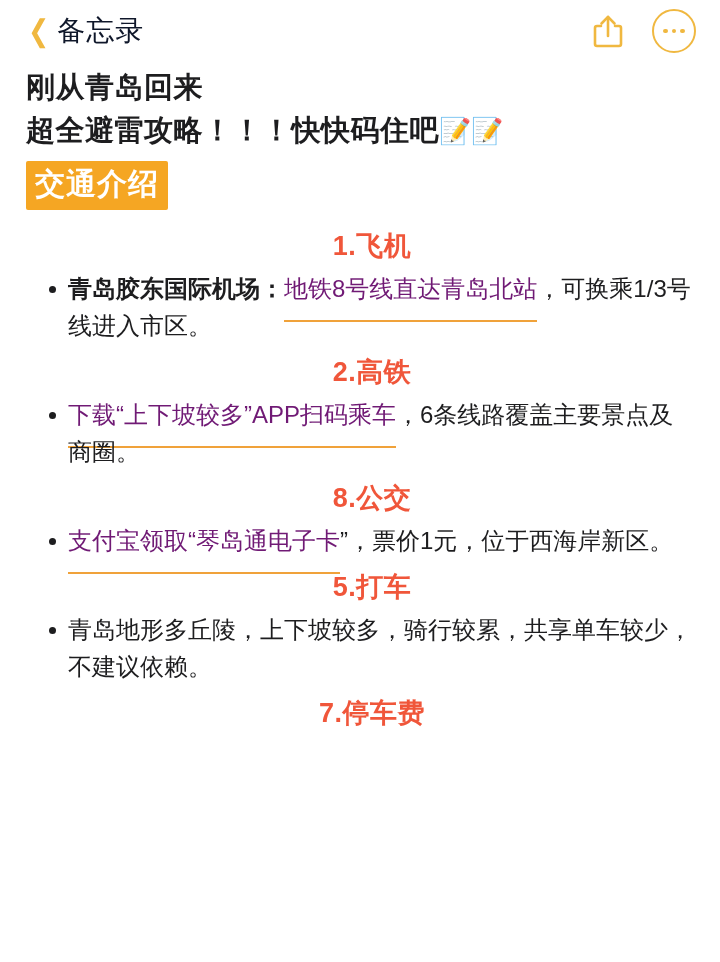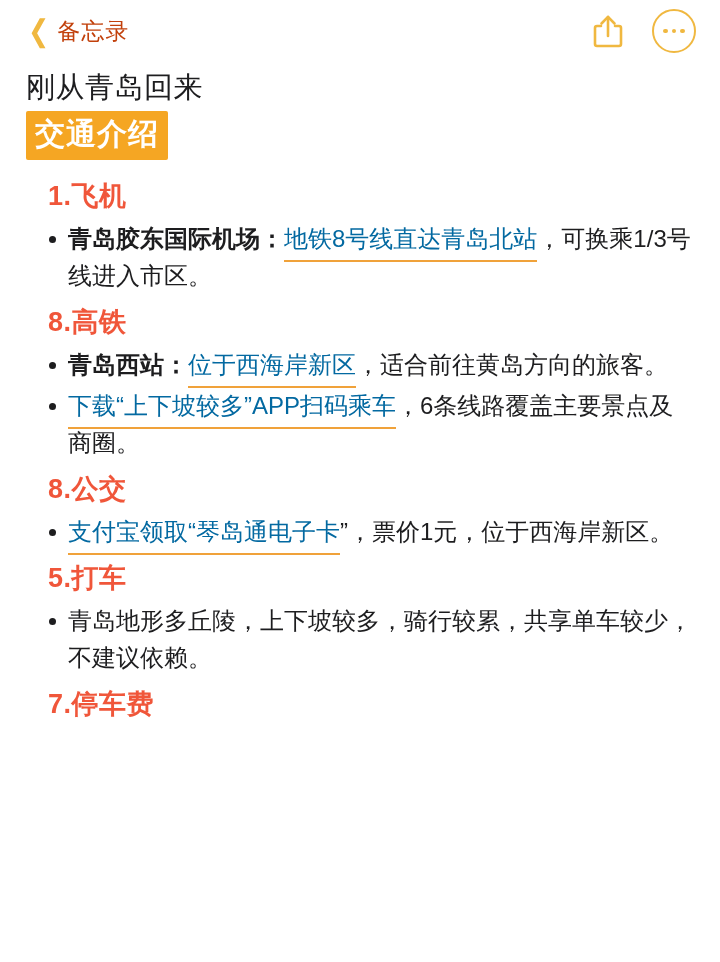--- a/index.html
+++ b/index.html
@@ -38,22 +38,22 @@
   }
   .chevron {
     font-size: 30px;
     line-height: 30px;
     font-weight: 300;
     color: #f0b840;
     margin-right: 6px;
     transform: scaleX(0.85);
   }
   .back-label {
-    font-size: 23px;
-    color: #c2410c;
+    font-size: 28px;
+    color: #0f172a;
     letter-spacing: 1px;
   }
   .topbar-spacer { flex: 1; }
   .icon-btn {
     width: 44px;
     height: 44px;
     display: flex;
     align-items: center;
     justify-content: center;
     cursor: pointer;
@@ -78,43 +78,44 @@
   }
 
   
   .content {
     padding: 4px 24px 0 26px;
   }
   .title-line {
     font-size: 29px;
     line-height: 43px;
     color: #1d1d1f;
-    font-weight: 400;
+    font-weight: 700;
     letter-spacing: 0.5px;
   }
   .title-line .emoji { font-size: 26px; }
 
   .section-head {
     display: inline-block;
     background: #f5a623;
     color: #ffffff;
     font-size: 30px;
     font-weight: bold;
     padding: 3px 9px 5px 9px;
-    margin: 2px 0 8px 0;
+    margin: 8px 0 8px 0;
     letter-spacing: 1px;
     border-radius: 2px;
   }
 
   .sub-head {
     color: #f0563a;
     font-size: 27px;
     font-weight: bold;
     margin: 10px 0 6px 22px;
     letter-spacing: 0.5px;
+    text-align: center;
   }
 
   ul.items {
     list-style: none;
     margin: 0;
     padding: 0 0 0 20px;
   }
   li.item {
     position: relative;
     padding-left: 22px;
@@ -128,23 +129,23 @@
     position: absolute;
     left: 3px;
     top: 16px;
     width: 7px;
     height: 7px;
     border-radius: 50%;
     background: #1d1d1f;
   }
   .bold { font-weight: bold; }
   .hl {
-    color: #0369a1;
+    color: #701a75;
     border-bottom: 2px solid #f0a23a;
-    padding-bottom: 8px;
+    padding-bottom: 18px;
   }
   .plain { color: #1d1d1f; }
 </style>
 </head>
 <body>
 
 <div class="page">
 
   <div class="topbar">
     <div class="back-group">
@@ -163,31 +164,33 @@
       <div class="more-circle">
         <span class="more-dot"></span>
         <span class="more-dot"></span>
         <span class="more-dot"></span>
       </div>
     </div>
   </div>
 
   <div class="content">
     <div class="title-line">刚从青岛回来</div>
+    <div class="title-line">
+      <span>超全避雷攻略！！！快快码住吧</span><span class="emoji">📝📝</span>
+    </div>
 
     <div class="section-head">交通介绍</div>
 
     <div id="sections">
         <div class="sub-head">1.飞机</div>
         <ul class="items">
           <li class="item"><span class="bold">青岛胶东国际机场：</span><span class="hl">地铁8号线直达青岛北站</span><span class="plain">，可换乘1/3号线进入市区。</span></li>
         </ul>
-        <div class="sub-head">8.高铁</div>
-        <ul class="items">
-          <li class="item"><span class="bold">青岛西站：</span><span class="hl">位于西海岸新区</span><span class="plain">，适合前往黄岛方向的旅客。</span></li>
+        <div class="sub-head">2.高铁</div>
+        <ul class="items">
         </ul>
         <ul class="items">
           <li class="item"><span class="hl">下载“上下坡较多”APP扫码乘车</span><span class="plain">，6条线路覆盖主要景点及商圈。</span></li>
         </ul>
         <div class="sub-head">8.公交</div>
         <ul class="items">
           <li class="item"><span class="hl">支付宝领取“琴岛通电子卡</span><span class="plain">”，票价1元，位于西海岸新区。</span></li>
         </ul>
         <div class="sub-head">5.打车</div>
         <ul class="items">

